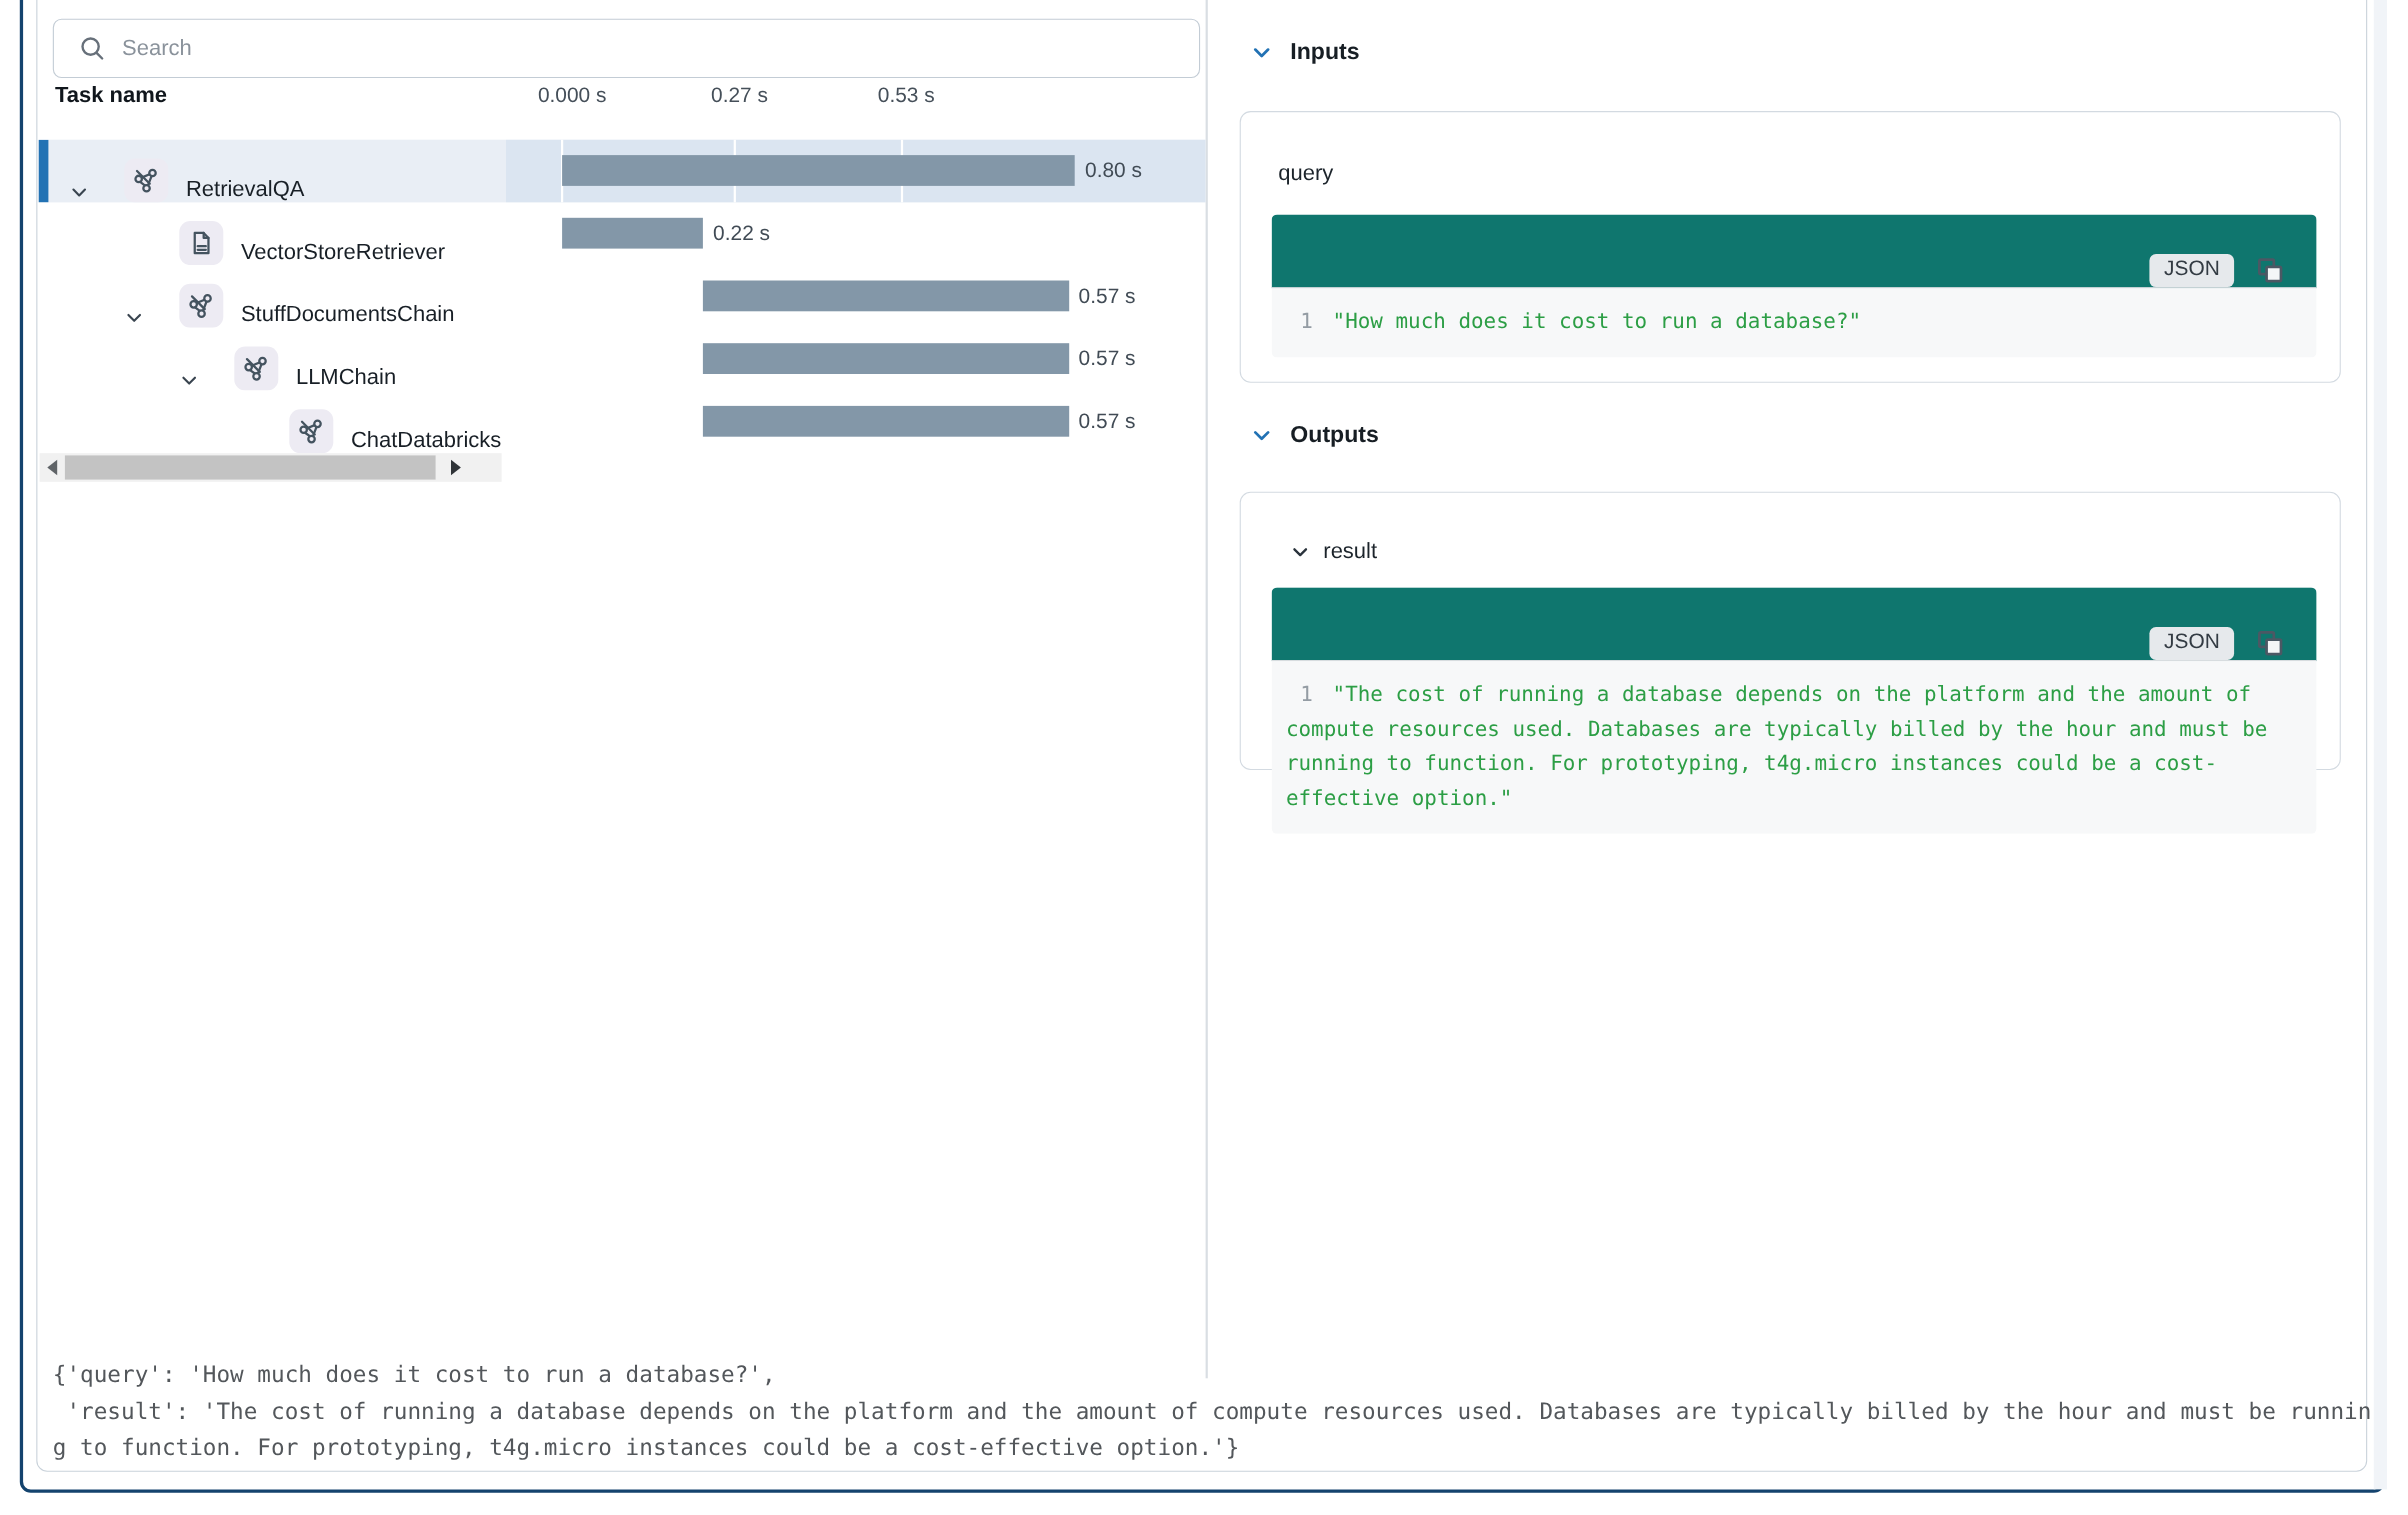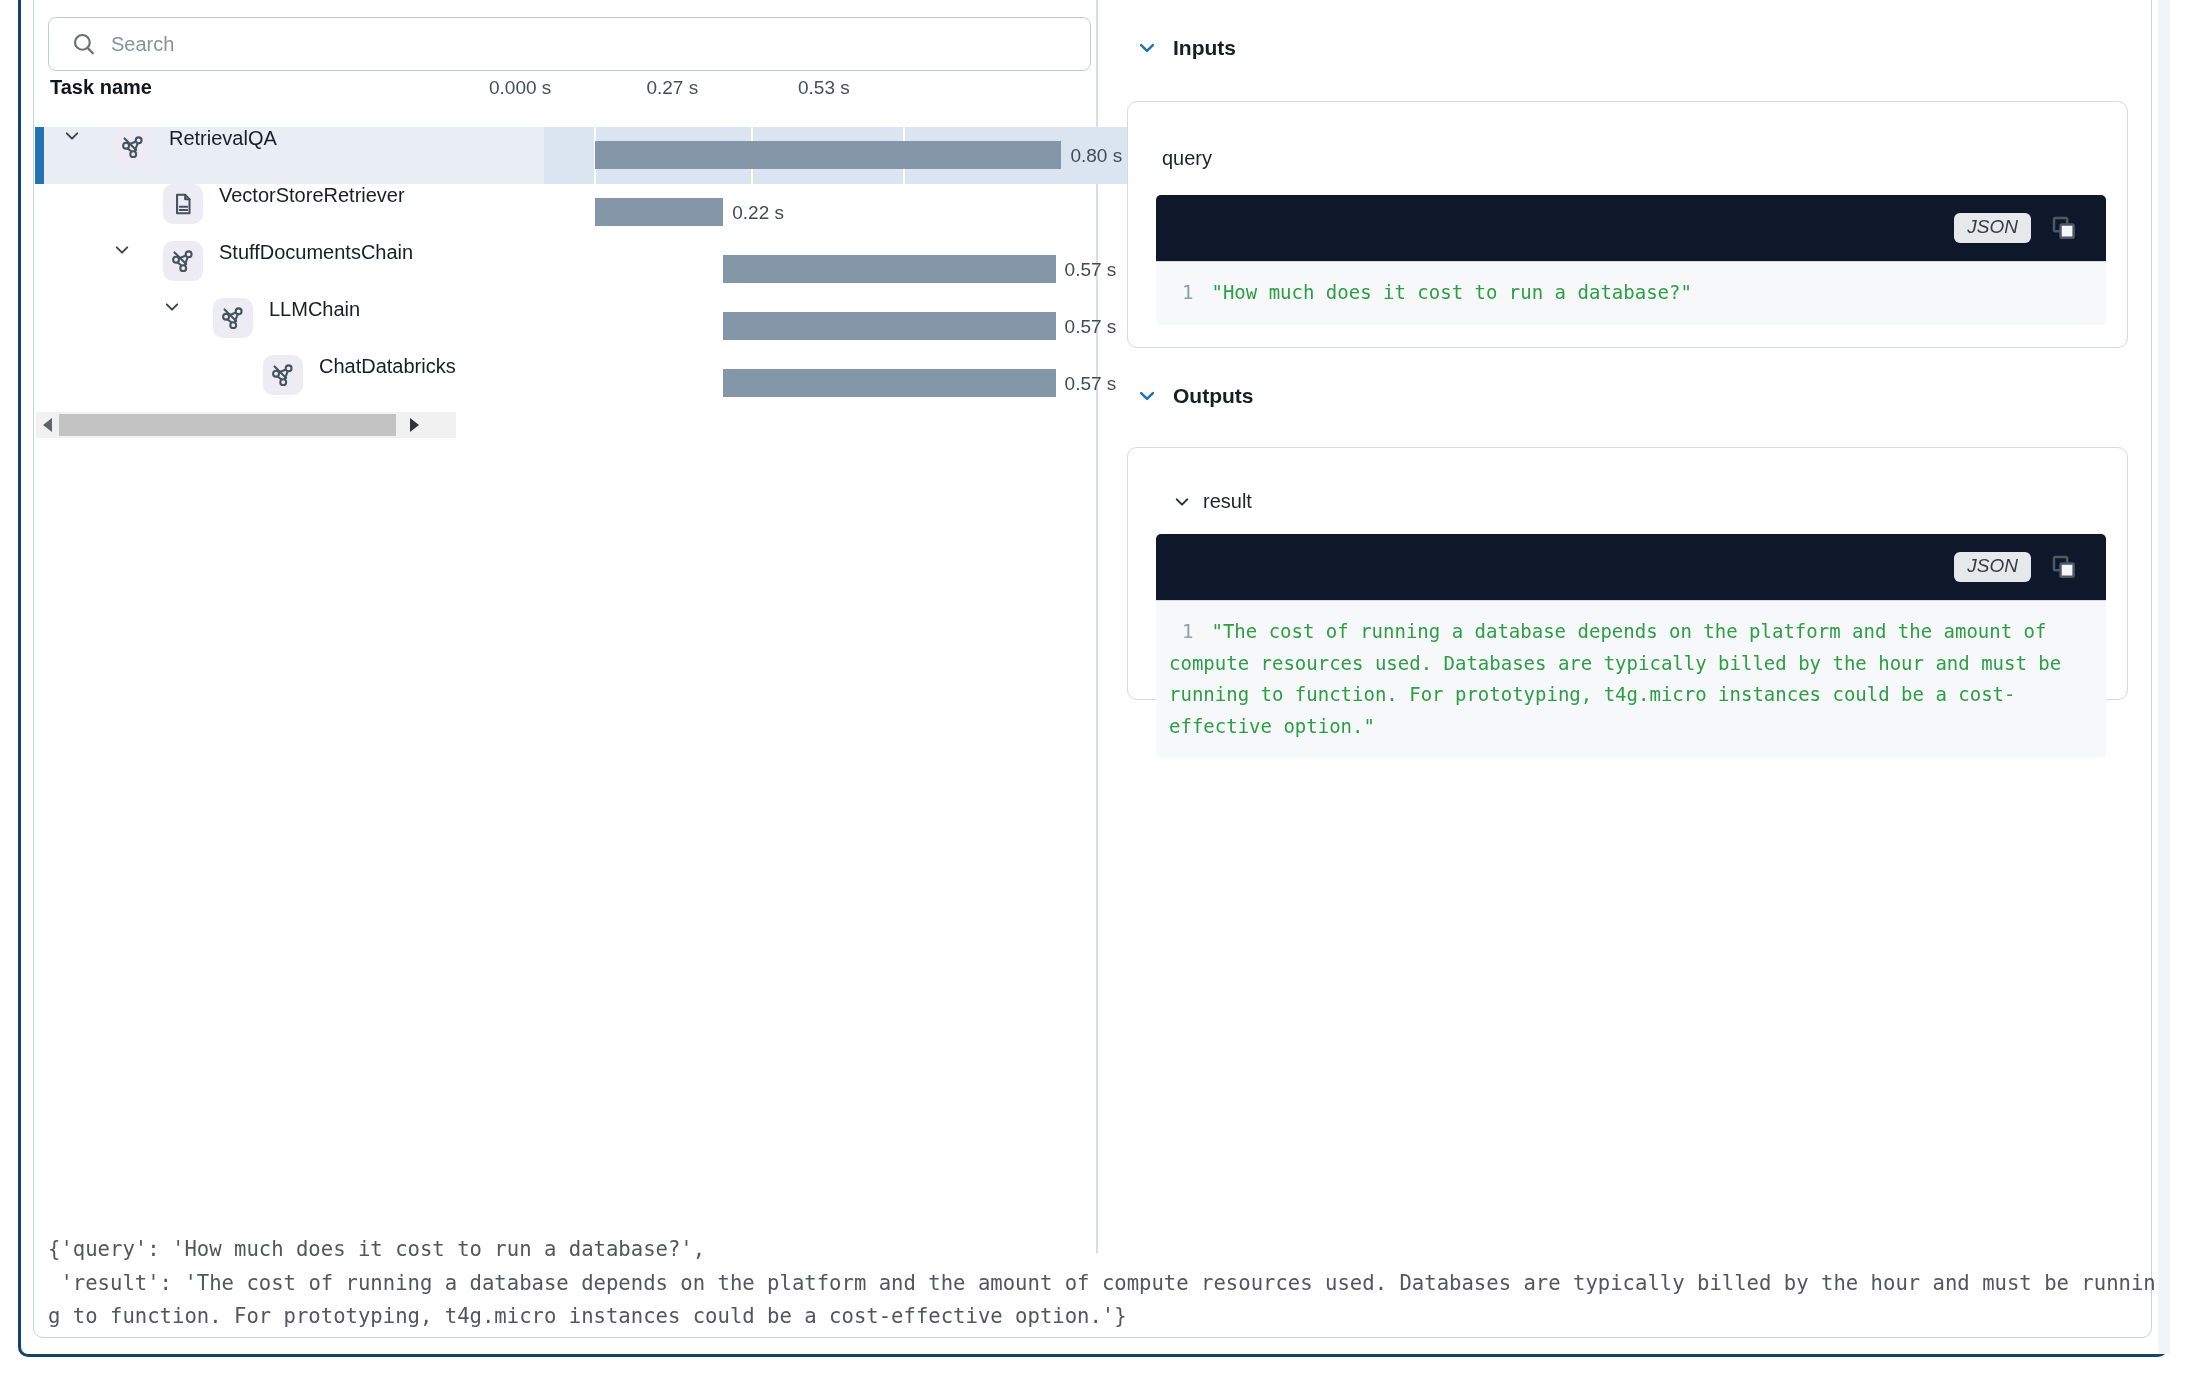--- a/index.html
+++ b/index.html
@@ -27,21 +27,21 @@
   .search-input { border: none; outline: none; flex: 1; margin-left: 14px;
     font-family: "Liberation Sans", sans-serif; font-size: 20px; color: #333; background: transparent; }
   .search-input::placeholder { color: #8a929b; }
 
   .gantt-header { position: absolute; left: 0; top: 72px; width: 1061px; height: 39px; }
   .task-header-label { position: absolute; left: 15px; top: 4px; font-size: 20px; font-weight: 700; color: #10161c; }
   .axis-tick { position: absolute; top: 5px; font-size: 19px; color: #454f59; white-space: nowrap; }
 
   .gantt-rows { position: absolute; left: 0; top: 127px; width: 1061px; }
   .gantt-row { display: flex; height: 57px; width: 1061px; }
-  .row-name-cell { position: relative; width: 509px; flex: none; display: flex; align-items: flex-start;
+  .row-name-cell { position: relative; width: 425px; flex: none; display: flex; align-items: flex-end;
     overflow: hidden; white-space: nowrap; }
   .row-timeline-cell { position: relative; width: 636px; flex: none; }
   .gantt-row.selected .row-name-cell { background: #e9eef5; }
   .gantt-row.selected .row-timeline-cell { background: #dbe5f1; }
   .selection-accent { position: absolute; left: 0; top: 0; width: 9px; height: 100%;
     background: #2272b4; display: none; }
   .gantt-row.selected .selection-accent { display: block; }
   .row-chevron { width: 50px; flex: none; display: flex; align-items: center; color: #3a4550; }
   .row-icon { width: 40px; height: 40px; flex: none; background: #edebf3; border-radius: 10px;
     display: flex; align-items: center; justify-content: center; }
@@ -70,22 +70,22 @@
     border: 1.5px solid #d3dae1; border-radius: 10px; }
   #query-card { top: 101px; height: 247px; }
   #result-card { top: 447px; height: 253px; }
   .field-label { font-size: 20px; font-weight: 500; color: #1c242b; }
   #query-card .field-label { margin: 45px 0 0 34px; }
   .result-row { display: flex; align-items: center; gap: 12px; margin: 42px 0 0 45px; color: #2a333c; }
 
   .code-block { margin-left: 28px; width: 950px; border-radius: 5px; overflow: hidden; }
   #query-card .code-block { margin-top: 25px; }
   #result-card .code-block { margin-top: 21px; }
-  .code-header { height: 67px; background: #0f172a; border-bottom: 1.5px solid #d7dcdf;
-    display: flex; align-items: center; justify-content: flex-end; gap: 18px; padding-right: 27px; font-style: italic; }
+  .code-header { height: 67px; background: #0f766e; border-bottom: 1.5px solid #d7dcdf;
+    display: flex; align-items: flex-end; justify-content: flex-end; gap: 18px; padding-right: 27px; }
   .json-badge { background: #e6e9ec; border-radius: 6px; padding: 3px 13px 5px;
     font-size: 19px; color: #333b43; }
   .copy-btn { display: flex; cursor: pointer; }
   .code-body { background: #f7f8f9; padding: 15px 13px 16px;
     font-family: "DejaVu Sans Mono", monospace; font-size: 19px; line-height: 31.5px;
     color: #2c9e45; white-space: pre-wrap; }
   .ln { color: #949ca4; margin-left: 13px; margin-right: 18px; }
 
   
   .stdout { position: absolute; left: 48px; top: 1233px; width: 2113px;

